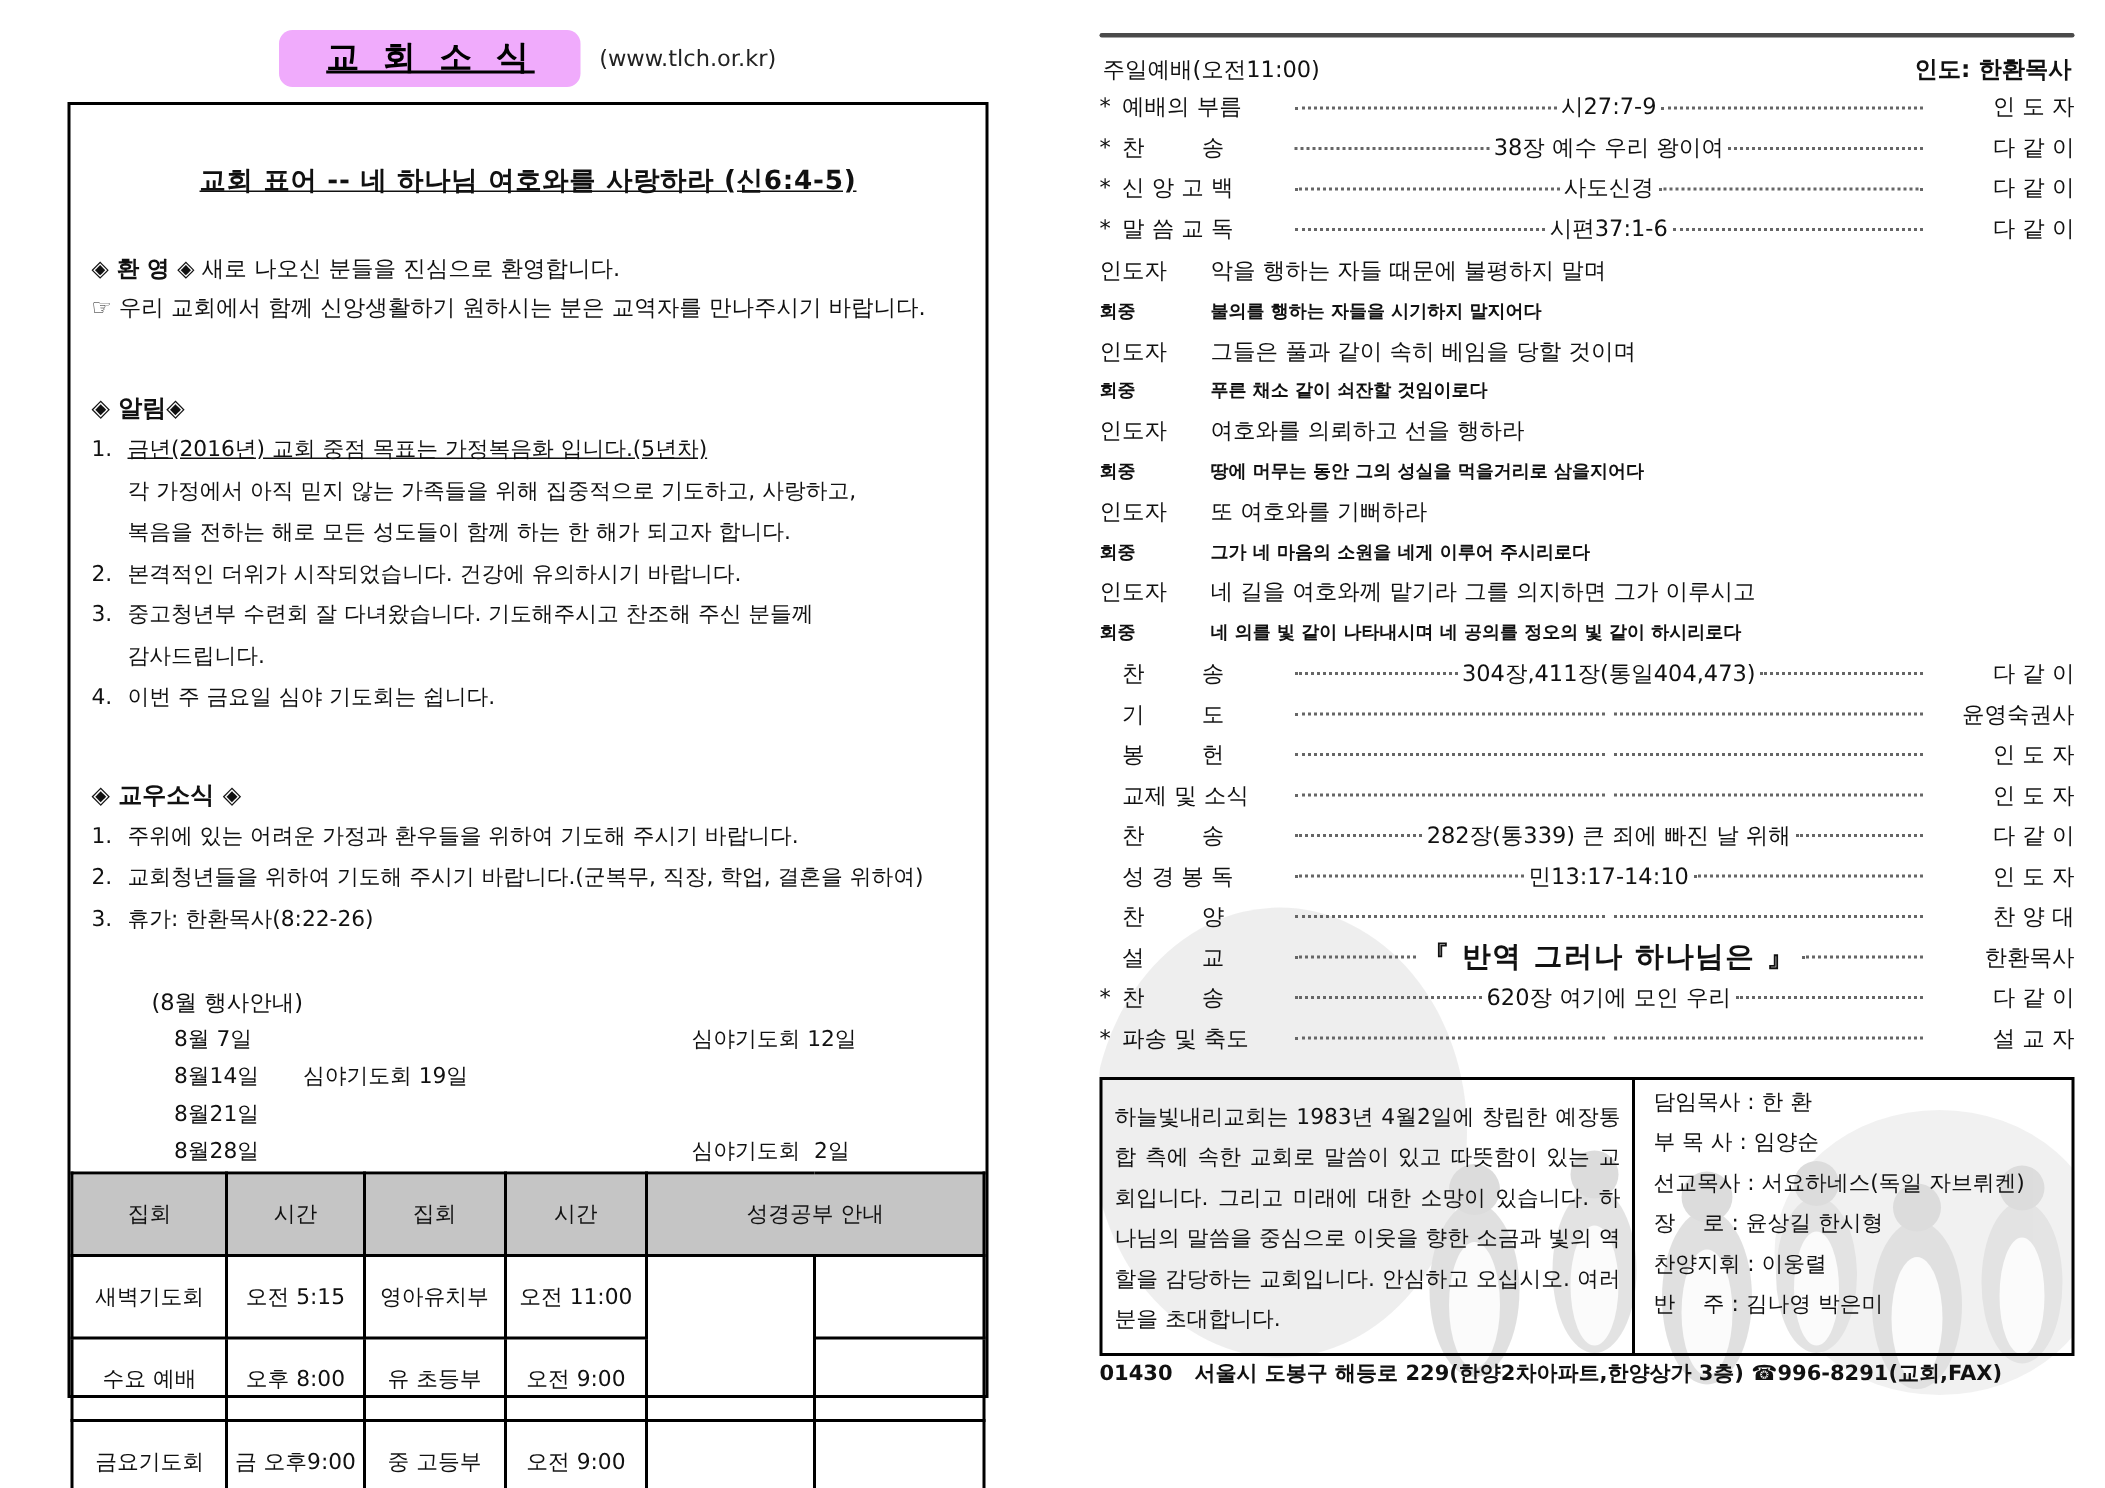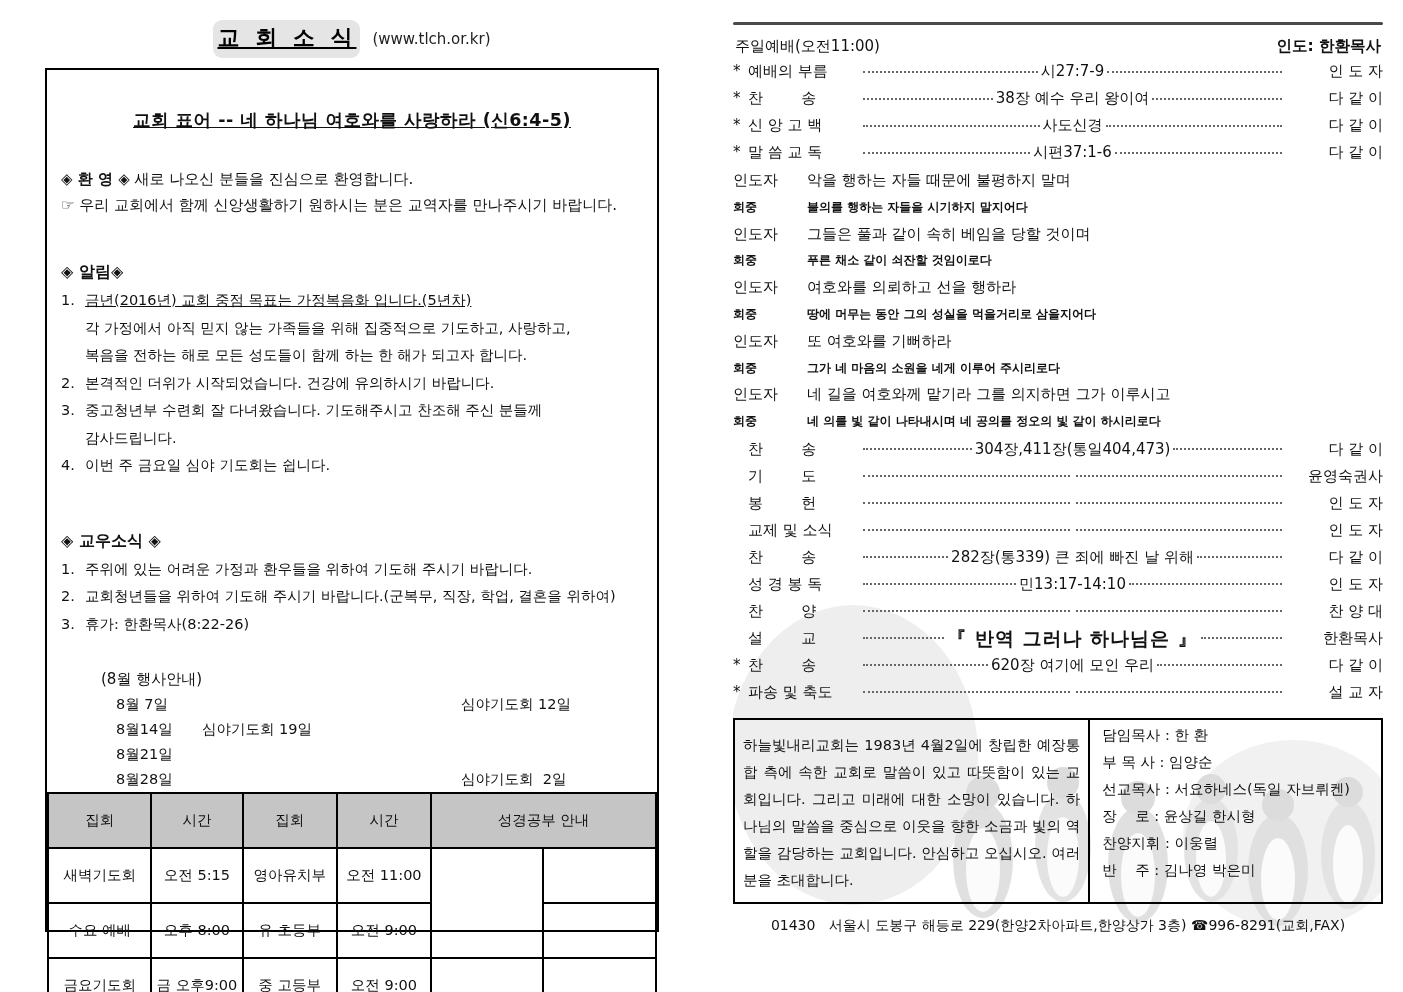--- a/index.html
+++ b/index.html
@@ -6,34 +6,34 @@
   body{
     width:1403px;height:992px;position:relative;background:#fff;
     font-family:"DejaVu Sans","Liberation Sans",sans-serif;color:#111;
     overflow:hidden;
   }
   .bold{font-weight:bold;}
   
   .left-page{position:absolute;left:45px;top:20px;width:614px;}
   .lp-header{display:flex;justify-content:center;align-items:center;gap:12px;margin-bottom:10px;}
   .lp-badge{
-    background:#e5e5e5;border-radius:9px;padding:3px 4px 5px;
+    background:#f0abfc;border-radius:9px;padding:3px 31px 5px;
     font-size:22px;font-weight:bold;text-decoration:underline;letter-spacing:4px;color:#000;
   }
   .lp-url{font-size:15px;color:#222;}
   .lp-box{border:2px solid #000;height:864px;display:flex;flex-direction:column;box-sizing:border-box;}
   .lp-content{flex:1;padding:14px 14px 0 14px;}
   .motto{
     text-align:center;font-size:17.5px;font-weight:bold;text-decoration:underline;
     margin-top:24px;letter-spacing:.5px;
   }
   .welcome-line{margin-top:34px;font-size:15px;line-height:26px;}
   .welcome-note{font-size:15px;line-height:26px;white-space:pre-wrap;}
   .sec-heading{font-size:16px;font-weight:bold;margin-top:44px;}
-  .sec-heading.news{margin-top:51px;}
+  .sec-heading.news{margin-top:40px;}
   .li-list{margin-top:4px;}
   .li-row{display:flex;font-size:14.5px;line-height:27.5px;}
   .li-num{width:24px;flex:none;}
   .li-text{white-space:pre-wrap;}
   .li-text.u{text-decoration:underline;}
   .events{margin-top:28px;}
   .ev-heading{font-size:15px;padding-left:40px;line-height:26px;}
   .ev-row{display:flex;font-size:14.5px;line-height:25px;padding-left:55px;}
   .ev-date{width:86px;flex:none;white-space:pre;}
   .ev-event{flex:1;white-space:pre;}
@@ -78,21 +78,21 @@
   .r-text{white-space:pre-wrap;}
   .info-box{
     margin-top:12px;border:2px solid #000;display:flex;min-height:150px;box-sizing:border-box;
   }
   .info-desc{
     width:55%;box-sizing:border-box;border-right:2px solid #000;
     padding:12px 8px 8px 8px;font-size:14.5px;line-height:27px;text-align:justify;
   }
   .info-staff{flex:1;padding:2px 4px 6px 12px;font-size:14.5px;line-height:27px;}
   .staff-row{white-space:pre;}
-  .address{margin-top:13px;text-align:center;font-size:14px;white-space:pre-wrap;}
+  .address{margin-top:3px;text-align:left;font-size:14px;white-space:pre-wrap;font-weight:bold;}
   
   .watermark{position:absolute;left:0;top:565px;z-index:0;opacity:.3;}
 </style>
 </head>
 <body>
 
 <section class="left-page">
   <div class="lp-header">
     <span class="lp-badge">교 회 소 식</span>
     <span class="lp-url">(www.tlch.or.kr)</span>

